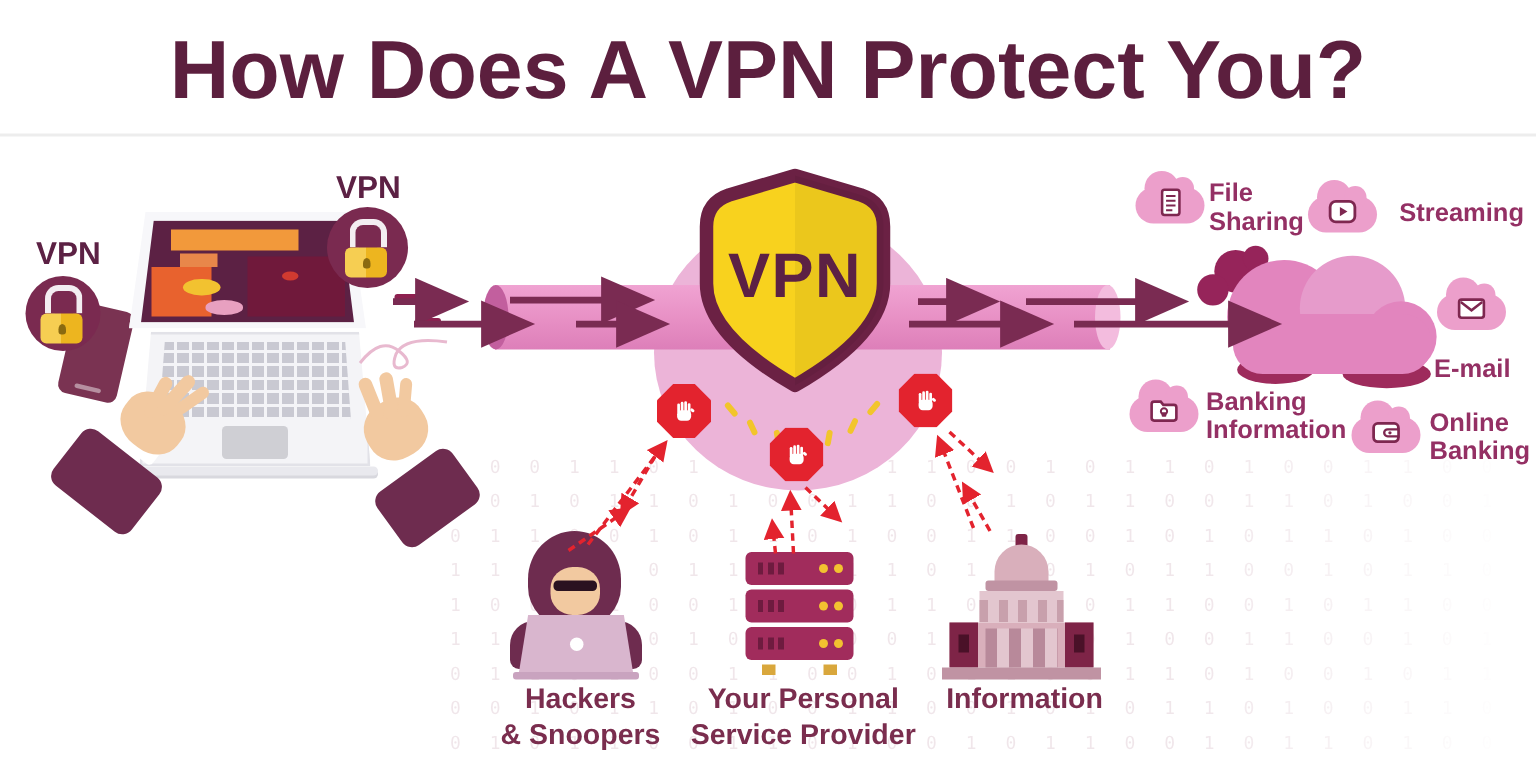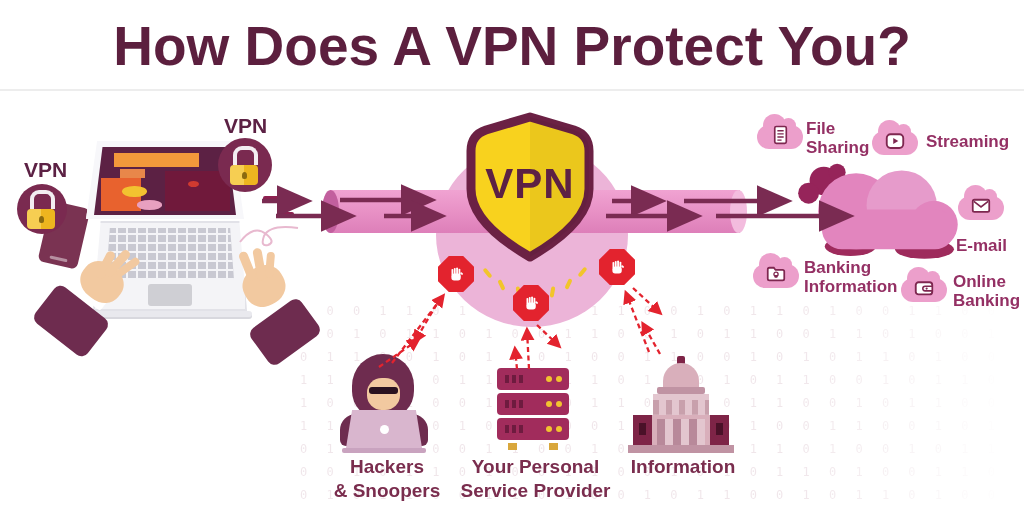--- a/index.html
+++ b/index.html
@@ -297,21 +297,21 @@
     </svg>
   </div>
   <div class="svc-label" style="left:806px;top:119px;width:72px;">File Sharing</div>
 
   <div class="mini-cloud" style="left:872px;top:131px;">
     <svg viewBox="0 0 20 20" width="22" height="22">
       <rect x="2.5" y="4" width="15" height="12.5" rx="3.5" fill="#fff" stroke="#7E2750" stroke-width="1.7"></rect>
       <path d="M8.4 7.4 L13 10.2 L8.4 13 Z" fill="#7E2750"></path>
     </svg>
   </div>
-  <div class="svc-label" style="left:926px;top:132px;width:90px;">Streaming</div>
+  <div class="svc-label" style="left:926px;top:132px;width:90px;text-align:right;">Streaming</div>
 
   <div class="mini-cloud" style="left:958px;top:196px;">
     <svg viewBox="0 0 20 20" width="22" height="22">
       <rect x="2.5" y="4.5" width="15" height="11" rx="1.5" fill="#fff" stroke="#7E2750" stroke-width="1.6"></rect>
       <path d="M3.5 6 L10 11 L16.5 6" fill="none" stroke="#7E2750" stroke-width="1.5"></path>
     </svg>
   </div>
   <div class="svc-label" style="left:956px;top:236px;width:60px;">E-mail</div>
 
   <div class="mini-cloud" style="left:753px;top:264px;">

